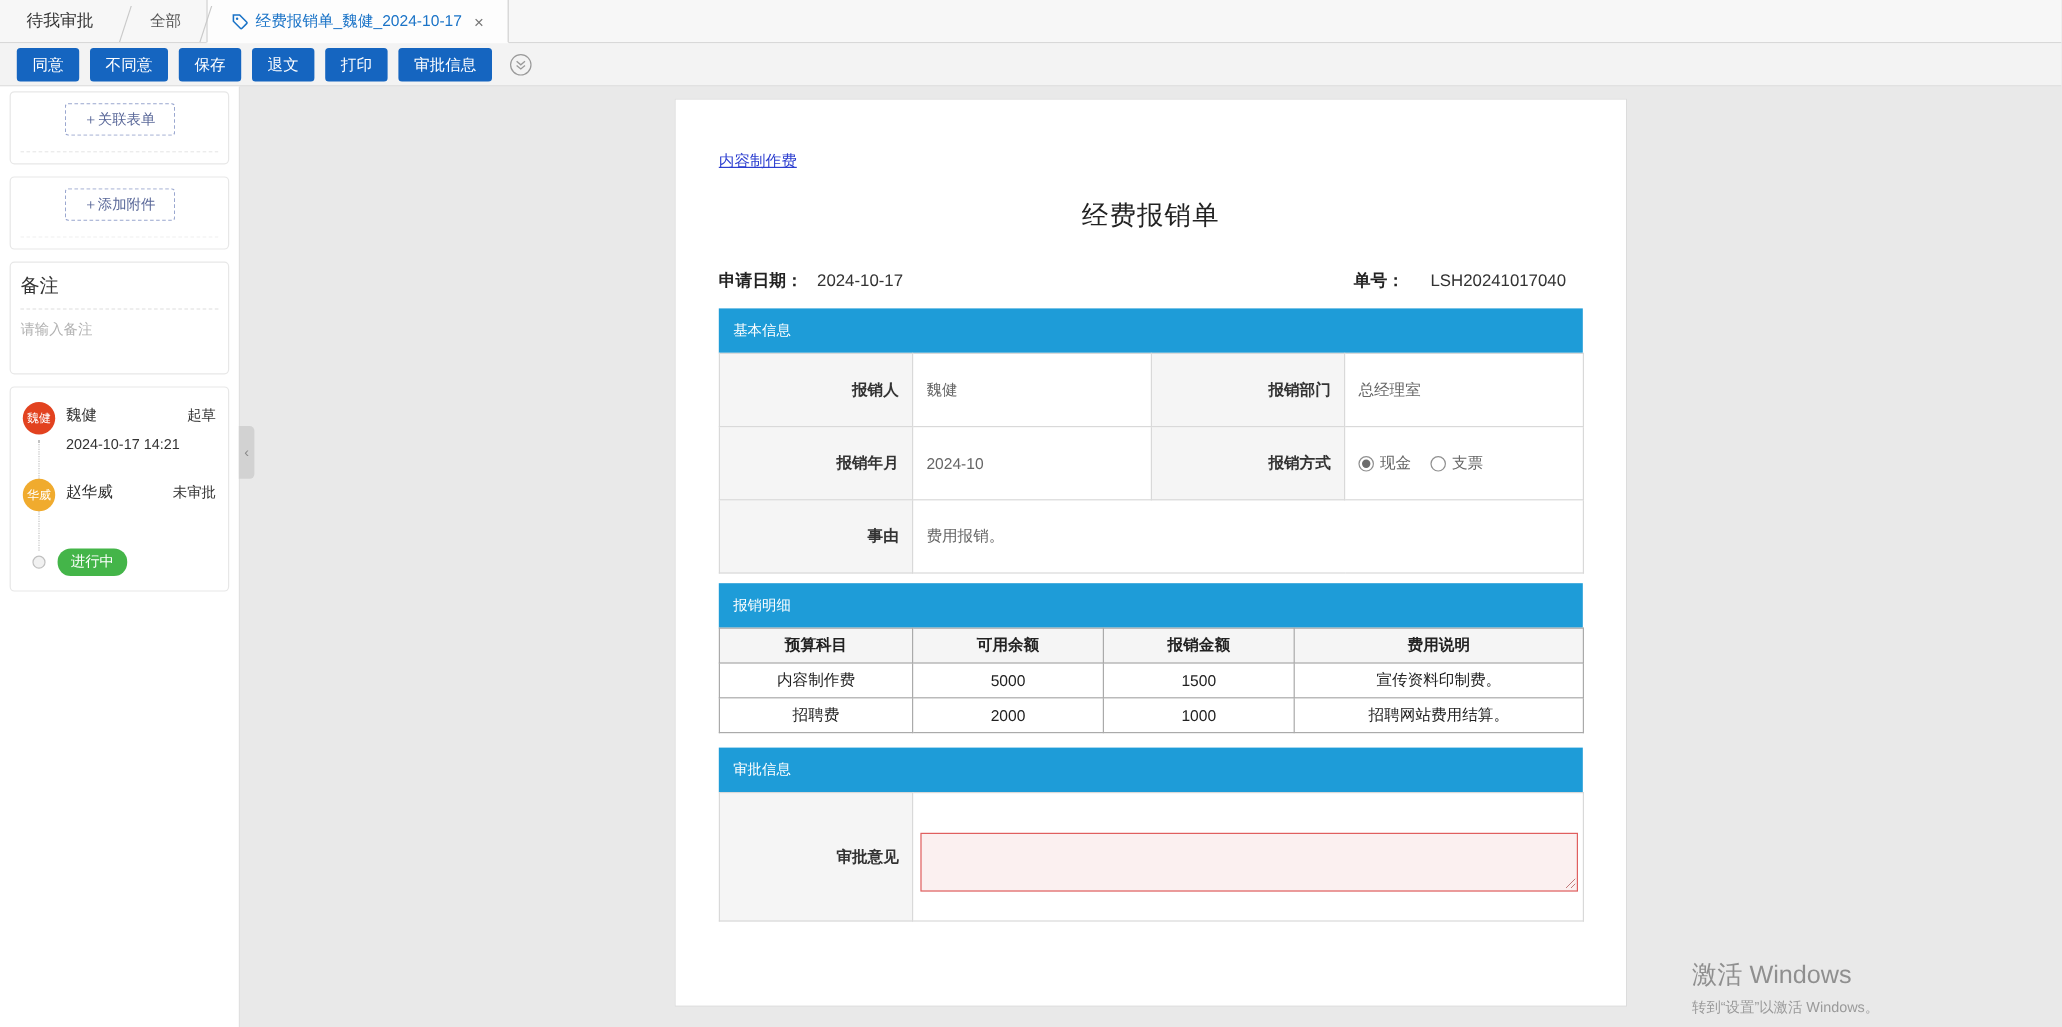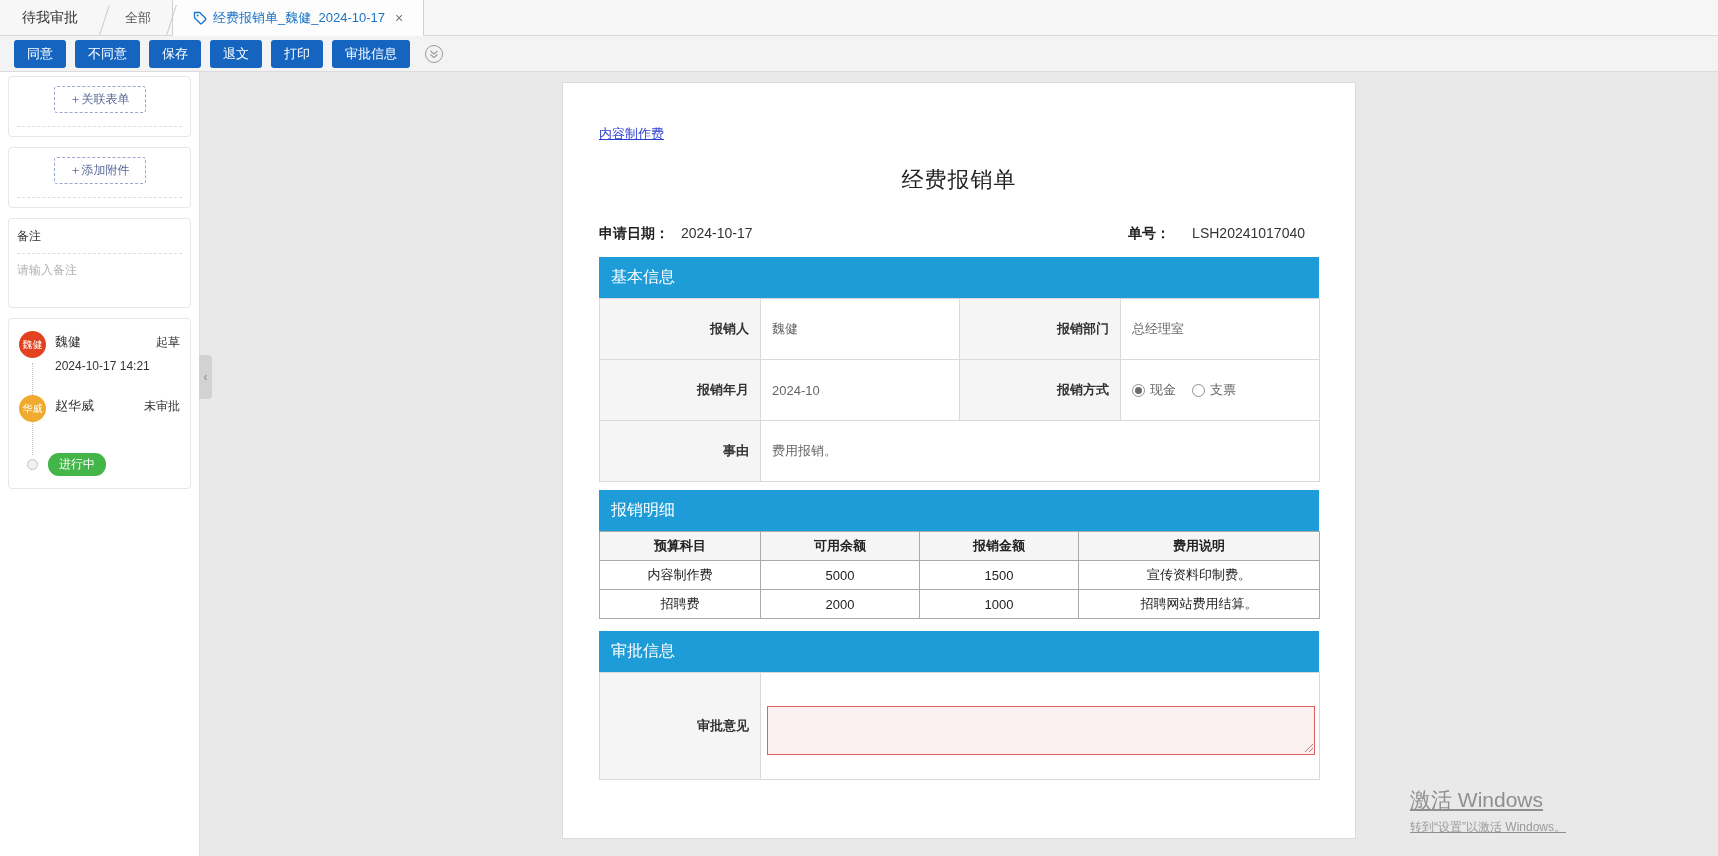--- a/index.html
+++ b/index.html
@@ -21,21 +21,21 @@
   .tbtn { background:#1565c0; color:#fff; font-size:13px; padding:5px 13px; border:none; border-radius:3px; cursor:pointer; font-family:inherit; }
   .expand-icon { display:inline-flex; margin-left:5px; cursor:pointer; }
 
   
   .page-body { position:relative; display:flex; height:784px; }
 
   .sidebar { width:200px; background:#ffffff; border-right:1px solid #e0e0e0; padding:4px 8px; flex:none; }
   .side-box { border:1px solid #e7e7e7; border-radius:4px; background:#fff; margin-bottom:10px; padding:9px 8px; }
   .btn-box { text-align:center; padding-bottom:13px; border-bottom:1px dashed #ddd; border-radius:4px 4px 0 0; }
   .dashed-btn { display:inline-block; border:1px dashed #9aa7cf; color:#5a6899; background:#fff; font-size:12px; padding:4px 15px; border-radius:3px; cursor:pointer; font-family:inherit; }
-  .remark-label { font-size:12px; color:#333; padding-bottom:8px; border-bottom:1px dashed #ddd; }
+  .remark-label { font-size:16px; color:#333; padding-bottom:8px; border-bottom:1px dashed #ddd; }
   .remark-input { display:block; width:100%; height:44px; border:none; outline:none; resize:none; font-size:12px; padding-top:8px; color:#333; font-family:inherit; background:transparent; }
   .remark-input::placeholder { color:#b2b2b2; }
 
   .flow-box { padding:14px 10px 12px; position:relative; min-height:162px; }
   .flow-line { position:absolute; left:23px; top:44px; height:92px; border-left:1px dotted #c2c2c2; }
   .flow-item { position:relative; padding-left:36px; margin-bottom:24px; min-height:28px; }
   .avatar { position:absolute; left:0; top:-2px; width:27px; height:27px; border-radius:50%; color:#fff; font-size:10px; display:flex; align-items:center; justify-content:center; letter-spacing:0; }
   .avatar-red { background:#e2421f; }
   .avatar-yellow { background:#f0ab2e; }
   .flow-row1 { display:flex; justify-content:space-between; align-items:center; font-size:13px; color:#333; }
@@ -50,21 +50,21 @@
   .main { flex:1; position:relative; overflow:hidden; }
   .form-page { width:794px; height:757px; margin:10px auto 0; background:#fff; border:1px solid #dcdcdc; padding:0 36px; }
 
   .view-note { display:inline-block; margin-top:42px; font-size:13px; color:#2d3fd0; text-decoration:underline; cursor:pointer; }
   .form-title { text-align:center; font-size:22px; font-weight:500; color:#222; margin-top:22px; letter-spacing:1px; }
   .meta-row { display:flex; justify-content:space-between; align-items:baseline; margin-top:30px; font-size:14px;text-align:right; }
   .meta-label { font-weight:bold; color:#222; }
   .meta-val { color:#333; margin-left:8px; }
   .meta-right { display:flex; align-items:baseline; gap:14px; padding-right:14px; }
 
-  .section-header { margin-top:14px; background:#1e9cd8; color:#fff; font-size:16px; padding:10px 12px; }
+  .section-header { margin-top:14px; background:#1e9cd8; color:#fff; font-size:12px; padding:10px 12px; }
   .section-header.gap-sm { margin-top:8px; }
   .section-header.gap-md { margin-top:12px; }
 
   table { border-collapse:collapse; width:720px; table-layout:fixed; }
   .basic-table td { border:1px solid #d9d9d9; height:61px; font-size:13px; padding:0 11px; }
   .basic-table td.lbl { background:#f5f5f5; text-align:right; font-weight:bold; color:#333; }
   .basic-table td.val { color:#666; background:#fff; }
   .radio-group { display:flex; align-items:center; gap:16px;text-align:right; }
   .radio-opt { display:inline-flex; align-items:center; gap:5px; cursor:pointer; color:#666; }
   .radio { width:13px; height:13px; border:1px solid #8f8f8f; border-radius:50%; display:inline-flex; align-items:center; justify-content:center; background:#fff; flex:none; }
@@ -75,21 +75,21 @@
   .detail-table th { background:#f5f5f5; font-weight:bold; }
   .detail-table td { background:#fff; }
 
   .approve-table td { border:1px solid #d9d9d9; font-size:13px; }
   .approve-table td.lbl { background:#f5f5f5; text-align:right; font-weight:bold; padding:0 11px; height:107px; }
   .approve-table td.content { background:#fff; vertical-align:top; padding:0; }
   .ta-wrap { position:relative; margin:33px 4px 0 6px; }
   .opinion-ta { display:block; width:100%; height:49px; border:1px solid #e05f5f; background:#fbf0f0; resize:none; outline:none; font-family:inherit; font-size:13px; padding:4px 6px; }
   .grip { position:absolute; right:2px; bottom:3px; width:10px; height:10px; clip-path:polygon(100% 0,100% 100%,0 100%); background:repeating-linear-gradient(135deg, transparent 0 2px, #c07a7a 2px 3px); pointer-events:none; }
 
-  .watermark { position:absolute; right:152px; bottom:20px; color:#8f8f8f;text-decoration:underline; }
+  .watermark { position:absolute; right:152px; bottom:8px; color:#8f8f8f; }
   .watermark .l1 { font-size:21px; }
   .watermark .l2 { font-size:12px; margin-top:5px; color:#9a9a9a; }
 </style>
 </head>
 <body>
 
 <div class="app">
 
   <div class="tabbar">
     <div class="module-title">待我审批</div>

